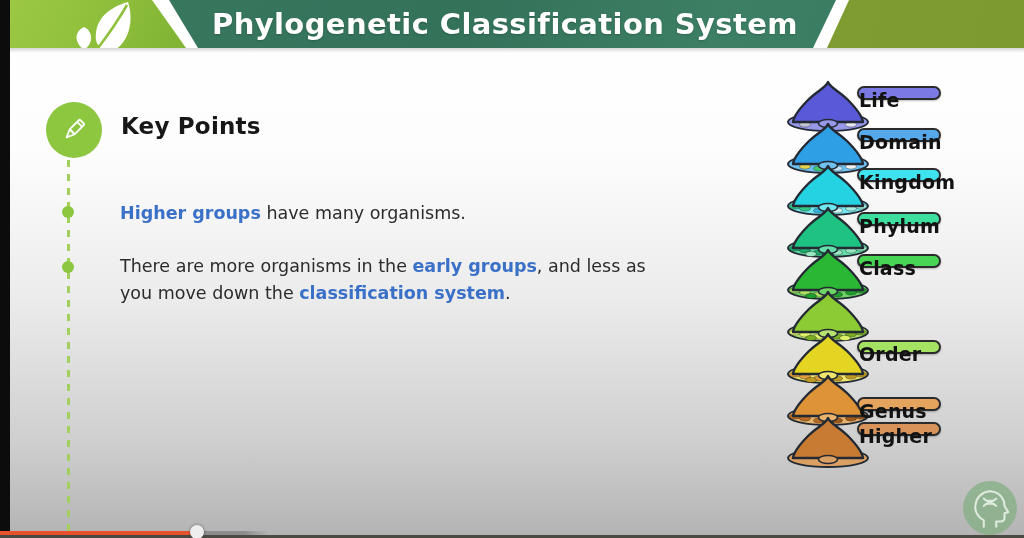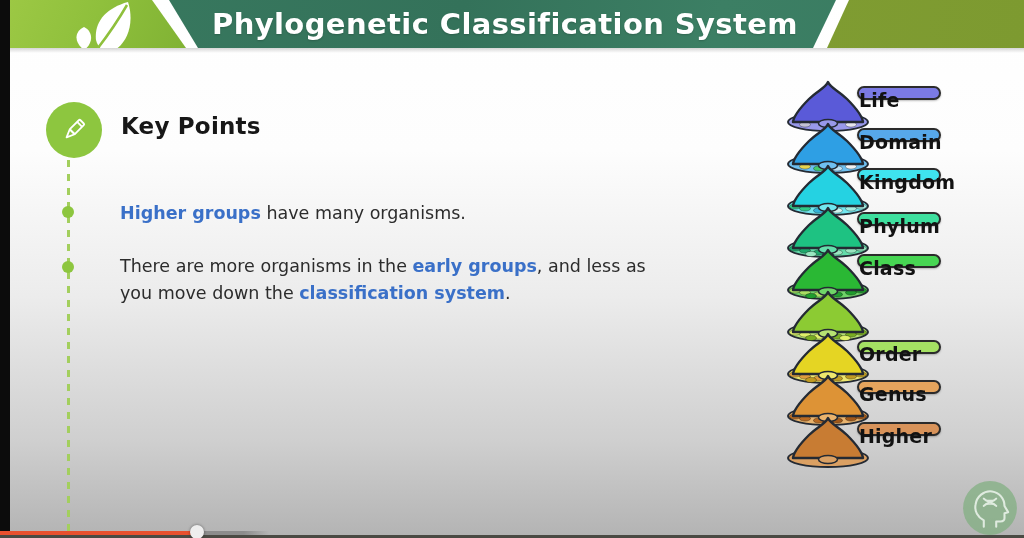--- a/index.html
+++ b/index.html
@@ -188,21 +188,21 @@
           <path d="M45 342 C 47.5 348, 56 351, 64 359 C 72 367, 79 375, 80 382 L 10 382 C 11 375, 18 367, 26 359 C 34 351, 42.5 348, 45 342 Z" fill="#c87c33" stroke="#242a33" stroke-width="2.4" stroke-linejoin="round"></path>
           <ellipse cx="45" cy="383.5" rx="9.5" ry="4" fill="#daa063" stroke="#242a33" stroke-width="1.5"></ellipse>
         </svg>
       <div id="funnel-labels">
           <div class="tax-label" style="top: 10px; background: rgb(123, 122, 228);">Life</div>
           <div class="tax-label" style="top: 52px; background: rgb(87, 168, 234);">Domain</div>
           <div class="tax-label" style="top: 92px; background: rgb(63, 227, 239);">Kingdom</div>
           <div class="tax-label" style="top: 136px; background: rgb(62, 223, 158);">Phylum</div>
           <div class="tax-label" style="top: 178px; background: rgb(71, 213, 83);">Class</div>
           <div class="tax-label" style="top: 220px; background: rgb(165, 225, 99); margin-top: 44px;">Order</div>
-          <div class="tax-label" style="top: 304px; background: rgb(229, 164, 93);">Genus</div>
+          <div class="tax-label" style="top: 321px; background: rgb(229, 164, 93);">Genus</div>
           <div class="tax-label" style="top: 346px; background: rgb(216, 147, 90);">Higher</div>
         </div>
     </div>
 
     <div class="watermark">
       <svg width="58" height="58" viewBox="0 0 56 56">
         <circle cx="28" cy="28" r="26" fill="#7fae80" opacity="0.72"></circle>
         <g stroke="#edf5ed" stroke-width="2" fill="none" opacity="0.85" stroke-linejoin="round" stroke-linecap="round">
           <path d="M22 46 L22 40 C16 37 13 31 14 25 C15 17 22 11 30 12 C37 13 42 19 42 26 L45.5 32 L42 33 L42 38 C42 40 40 41 38 41 L34 41 L34 46"></path>
           <path d="M22 19 C25 22.5 31 22.5 34 26"></path>

